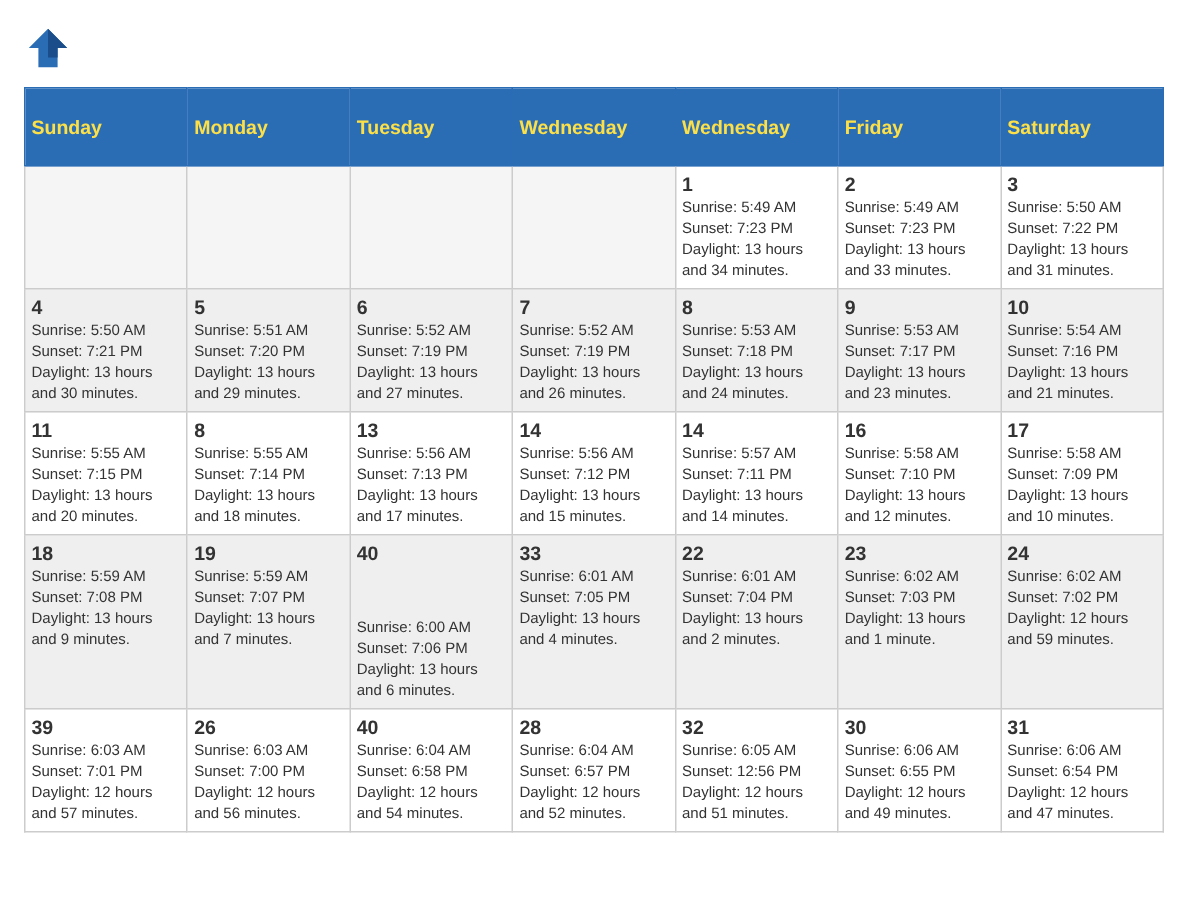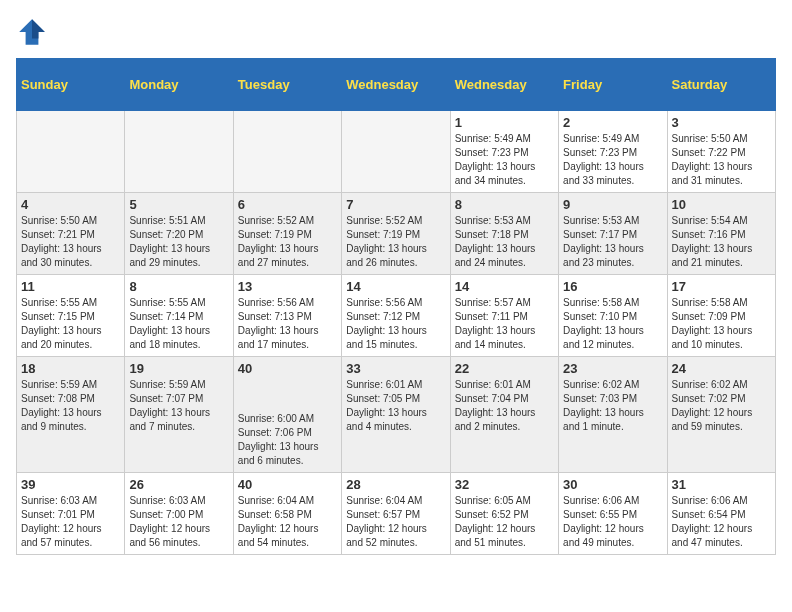--- a/index.html
+++ b/index.html
@@ -326,21 +326,21 @@
         <td class="filled">
           <div class="day-num">28</div>
           <div class="day-info" style="white-space: pre-line;">Sunrise: 6:04 AM
 Sunset: 6:57 PM
 Daylight: 12 hours
 and 52 minutes.</div>
         </td>
         <td class="filled">
           <div class="day-num">32</div>
           <div class="day-info" style="white-space: pre-line;">Sunrise: 6:05 AM
-Sunset: 6:52 PM
+Sunset: 12:56 PM
 Daylight: 12 hours
 and 51 minutes.</div>
         </td>
         <td class="filled">
           <div class="day-num">30</div>
           <div class="day-info" style="white-space: pre-line;">Sunrise: 6:06 AM
 Sunset: 6:55 PM
 Daylight: 12 hours
 and 49 minutes.</div>
         </td>

